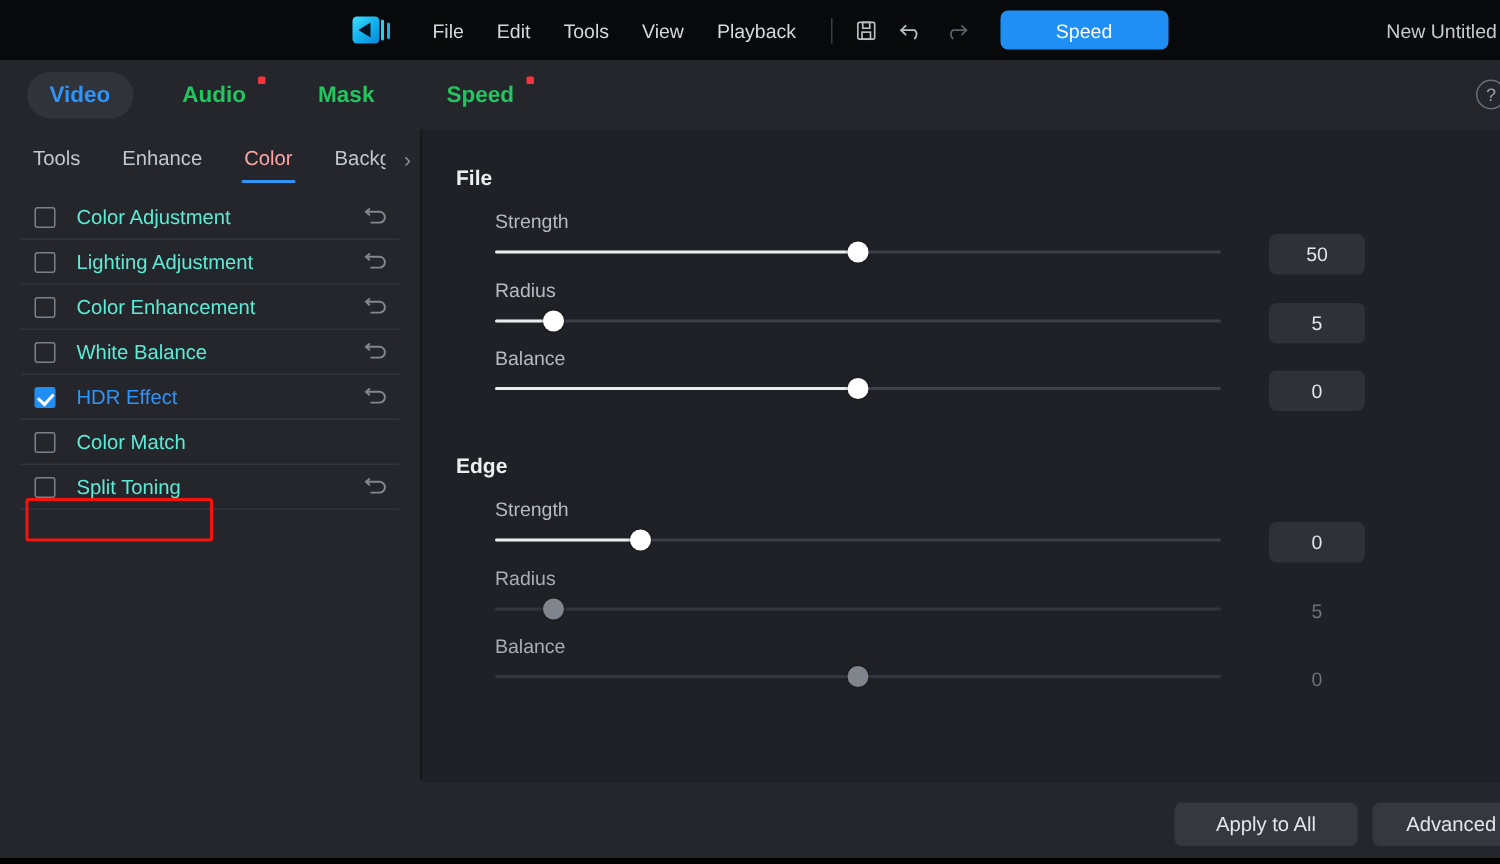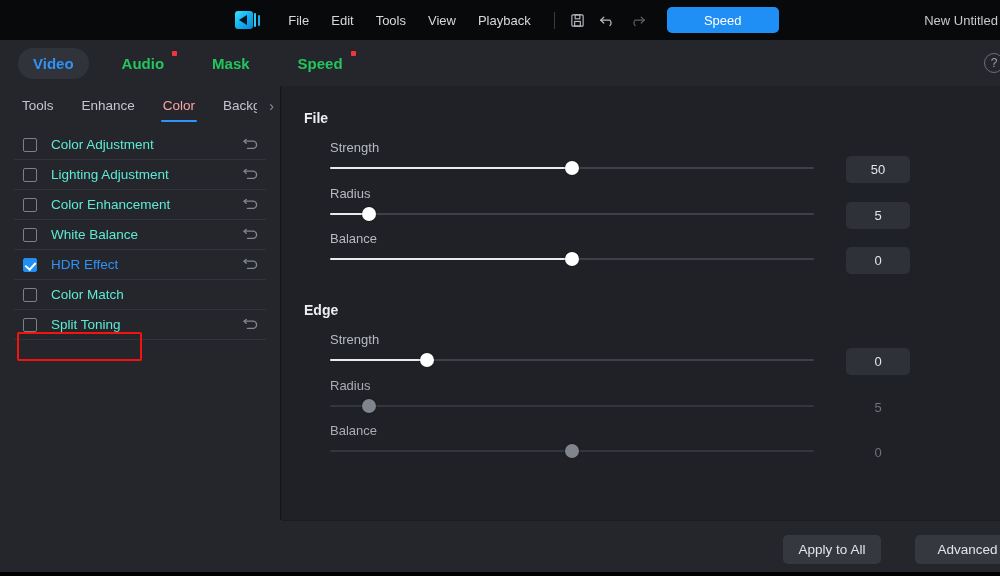--- a/index.html
+++ b/index.html
@@ -206,21 +206,21 @@
     position:absolute; left:282px; top:520px; width:718px; height:56px;
     background:#24262c;
     border-top:1px solid #1a1c21;
   }
   .btn {
     position:absolute; top:14px; height:29px; border-radius:5px;
     background:#35383f; color:#e2e4e8;
     font-size:13.5px; display:flex; align-items:center; justify-content:center;
     cursor:default; white-space:nowrap;
   }
-  .btn-apply { left:501px; width:98px; }
+  .btn-apply { left:501px; width:122px; }
   .btn-adv   { left:633px; width:105px; }
   .leftpanel-bottomfill {
     position:absolute; left:0; top:520px; width:282px; height:56px;
     background:#24262c;
   }
   .bottom-black {
     position:absolute; left:0; top:572px; width:1000px; height:4px;
     background:#000;
   }
 </style>

